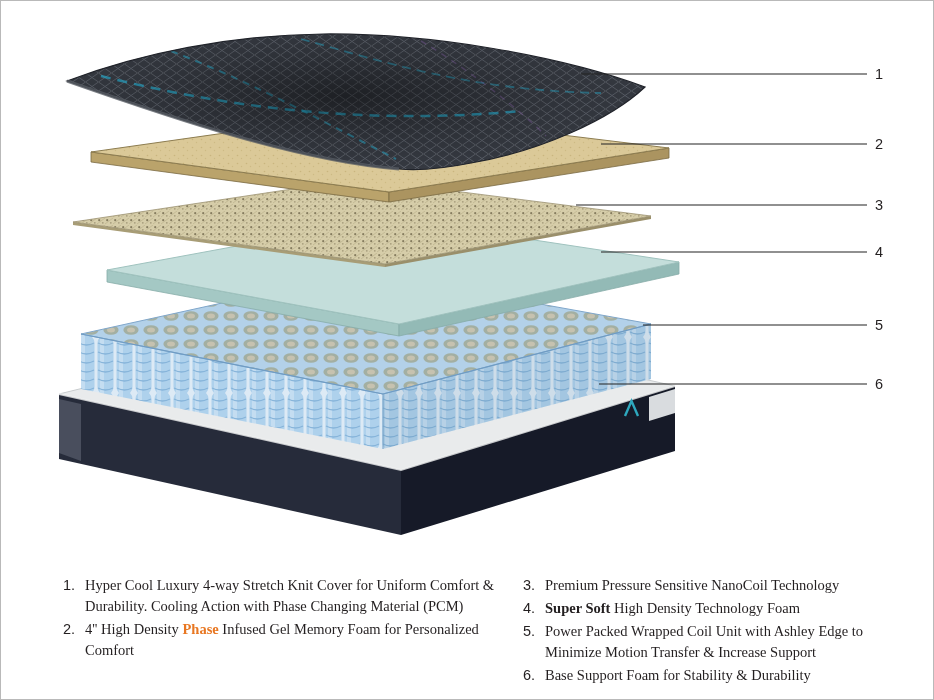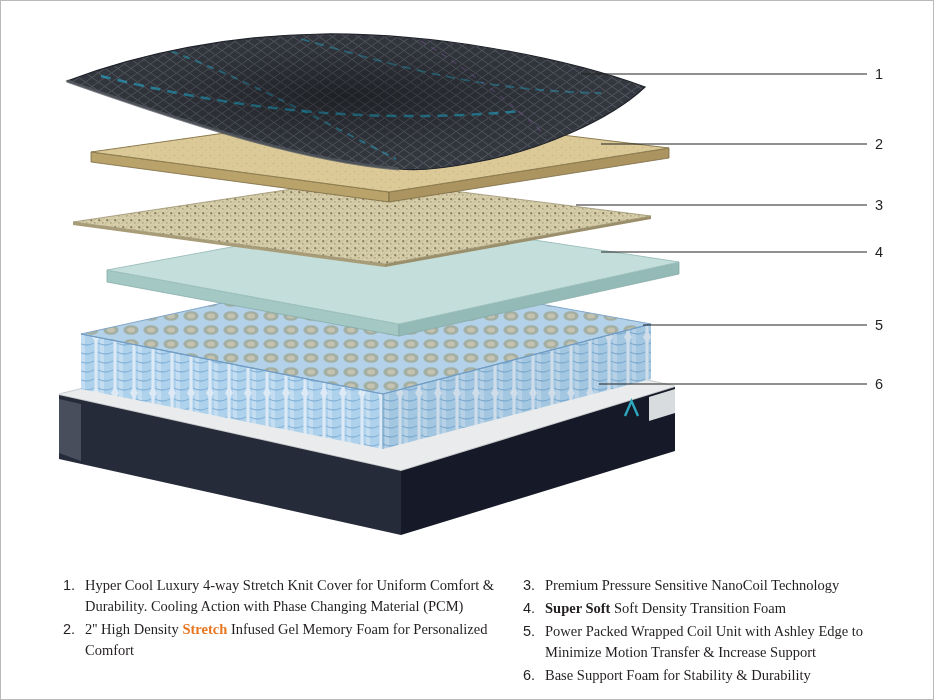--- a/index.html
+++ b/index.html
@@ -159,31 +159,31 @@
   </svg>
 
   <div class="legend">
     <div class="legend-col-left">
       <div class="legend-item">
         <span class="num">1.</span>
         <span class="txt"><span>Hyper Cool Luxury 4-way Stretch Knit Cover for Uniform Comfort &amp; Durability. Cooling Action with Phase Changing Material (PCM)</span></span>
       </div>
       <div class="legend-item">
         <span class="num">2.</span>
-        <span class="txt"><span>2'' High Density </span><span class="copper">Stretch</span><span> Infused Gel Memory Foam for Personalized Comfort</span></span>
+        <span class="txt"><span>4'' High Density </span><span class="copper">Phase</span><span> Infused Gel Memory Foam for Personalized Comfort</span></span>
       </div>
     </div>
     <div class="legend-col-right">
       <div class="legend-item">
         <span class="num">3.</span>
         <span class="txt"><span>Premium Pressure Sensitive NanoCoil Technology</span></span>
       </div>
       <div class="legend-item">
         <span class="num">4.</span>
-        <span class="txt"><span class="bold">Super Soft</span><span> Soft Density Transition Foam</span></span>
+        <span class="txt"><span class="bold">Super Soft</span><span> High Density Technology Foam</span></span>
       </div>
       <div class="legend-item">
         <span class="num">5.</span>
         <span class="txt"><span>Power Packed Wrapped Coil Unit with Ashley Edge to Minimize Motion Transfer &amp; Increase Support</span></span>
       </div>
       <div class="legend-item">
         <span class="num">6.</span>
         <span class="txt"><span>Base Support Foam for Stability &amp; Durability</span></span>
       </div>
     </div>

